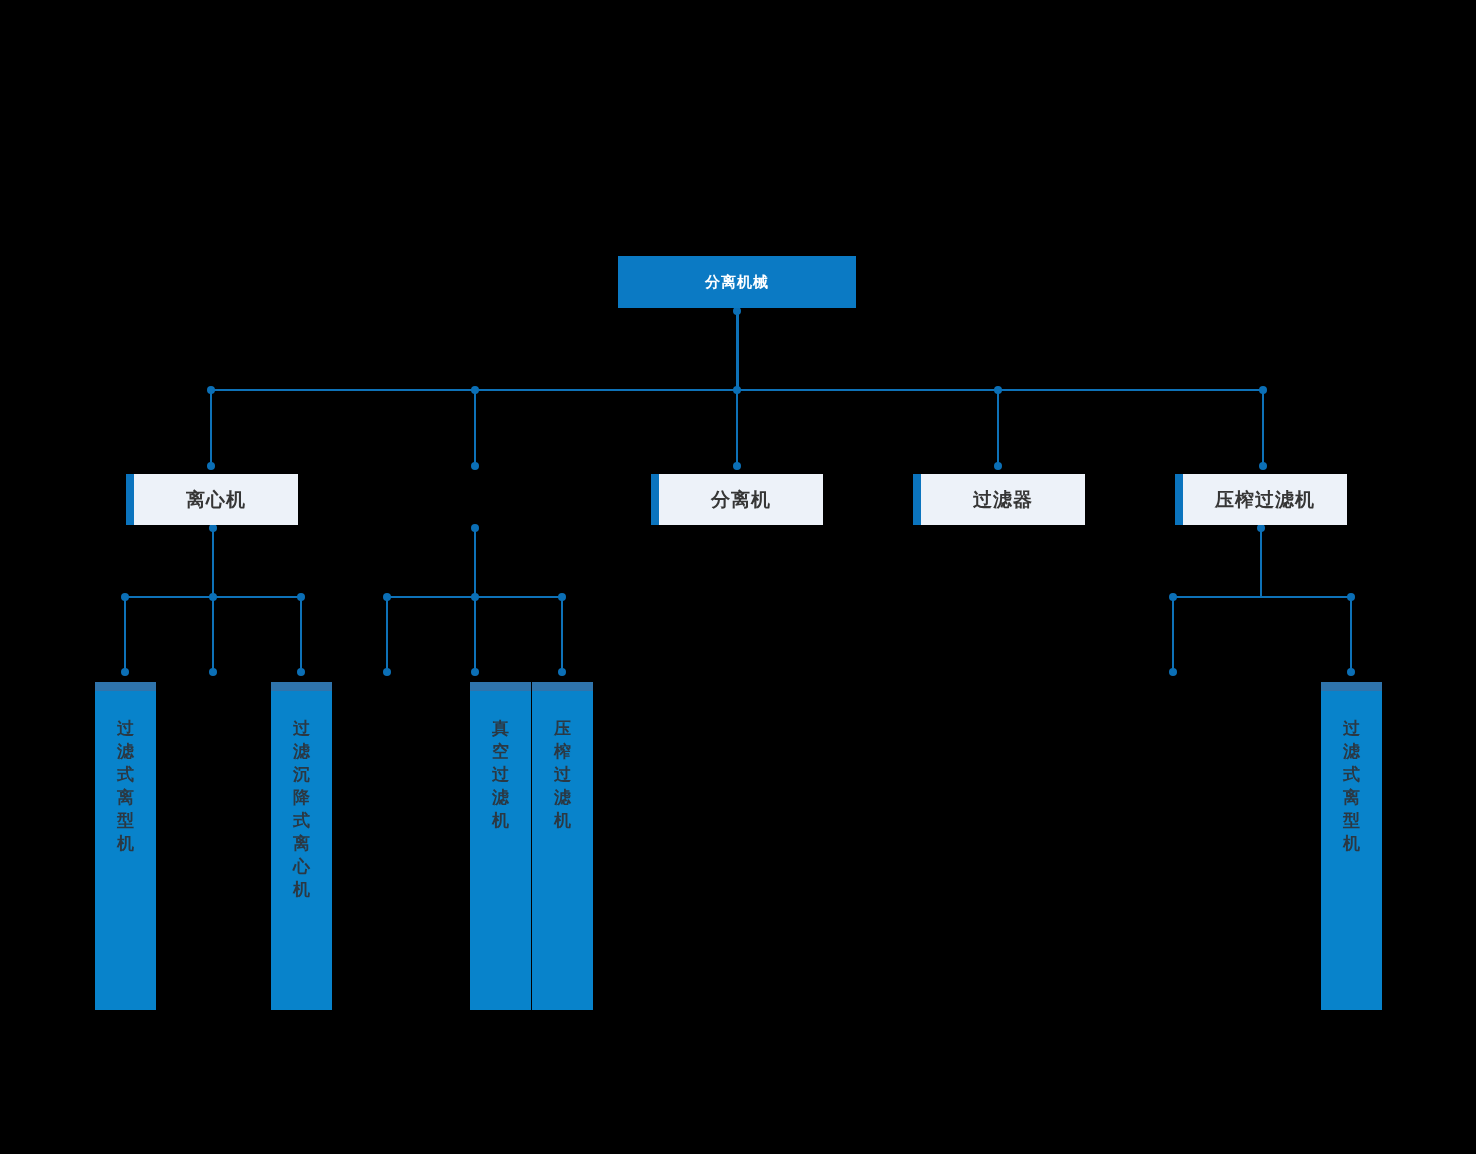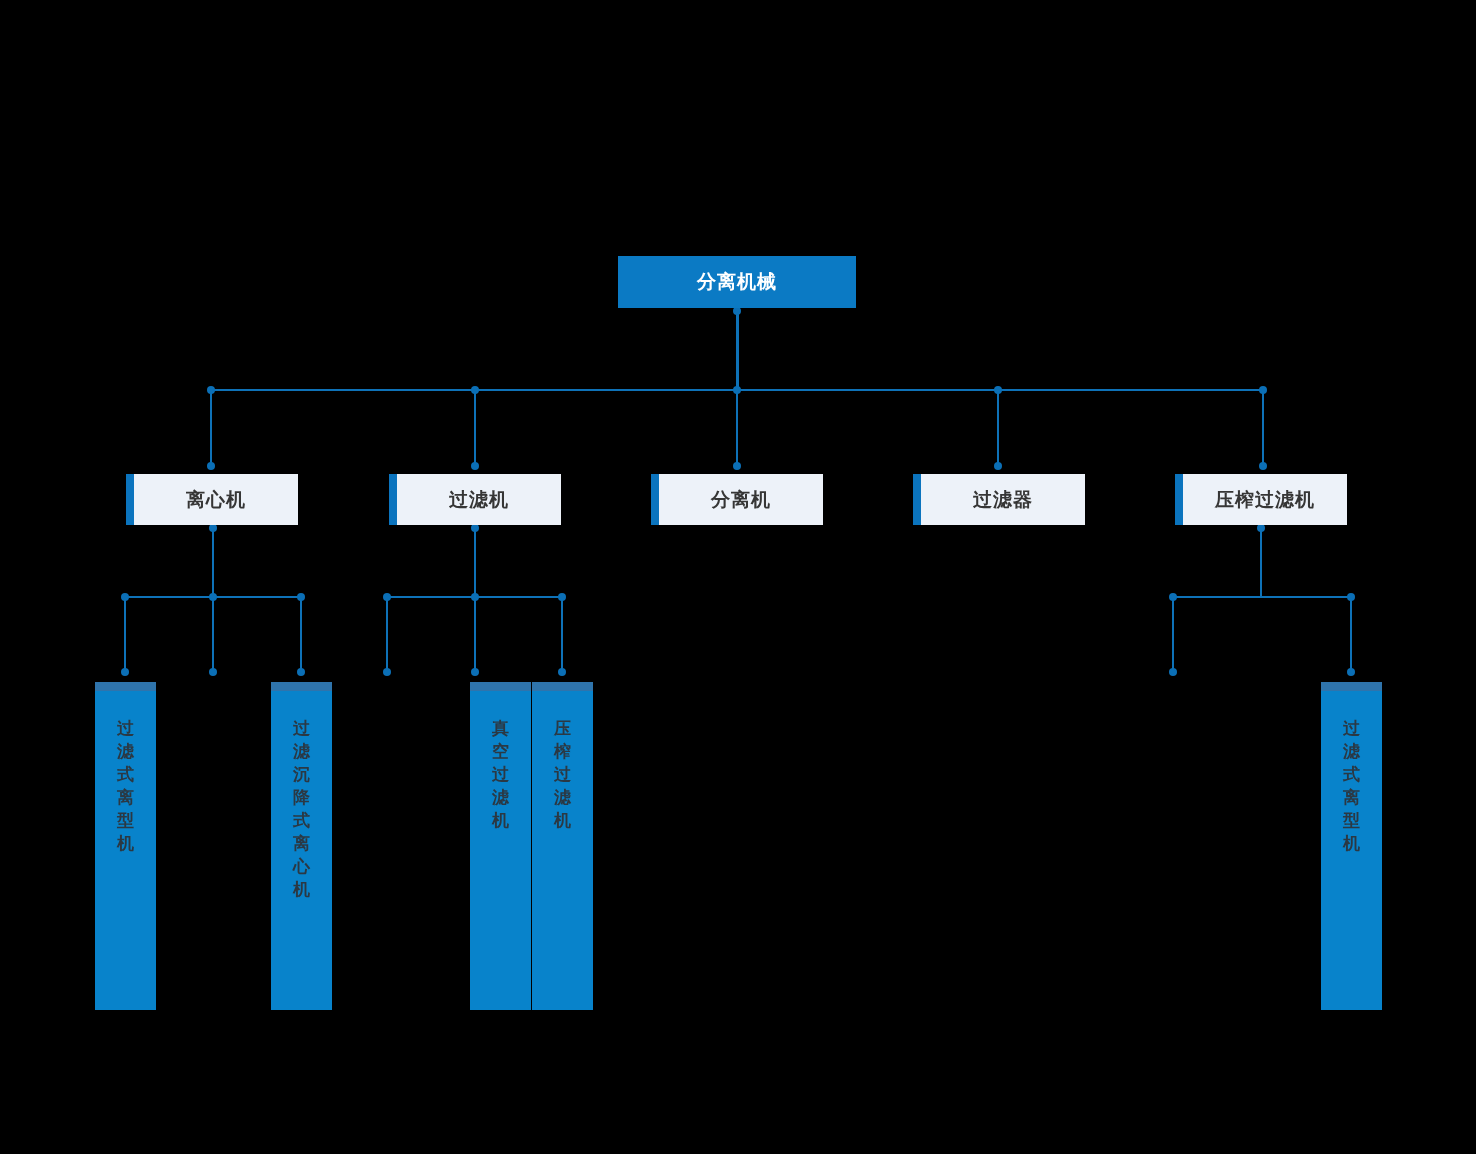--- a/index.html
+++ b/index.html
@@ -20,21 +20,21 @@
     position: absolute;
     left: 618px;
     top: 256px;
     width: 238px;
     height: 52px;
     background: #0b7ac4;
     display: flex;
     align-items: center;
     justify-content: center;
     color: #ffffff;
-    font-size: 19px;
+    font-size: 15px;
     font-weight: bold;
     letter-spacing: 1px;
   }
   
   .l2-box {
     position: absolute;
     top: 474px;
     width: 172px;
     height: 51px;
     box-sizing: border-box;
@@ -146,23 +146,20 @@
       <div class="cdot" style="left: 1347px; top: 668px;"></div>
     </div>
 
   <div class="root-box">
     <span>分离机械</span>
   </div>
 
   <div class="l2-box" style="left:126px">
     <span>离心机</span>
   </div>
-  <div class="l2-box" style="left:389px">
-    <span>过滤机</span>
-  </div>
   <div class="l2-box" style="left:651px">
     <span>分离机</span>
   </div>
   <div class="l2-box" style="left:913px">
     <span>过滤器</span>
   </div>
   <div class="l2-box" style="left:1175px">
     <span>压榨过滤机</span>
   </div>
 

